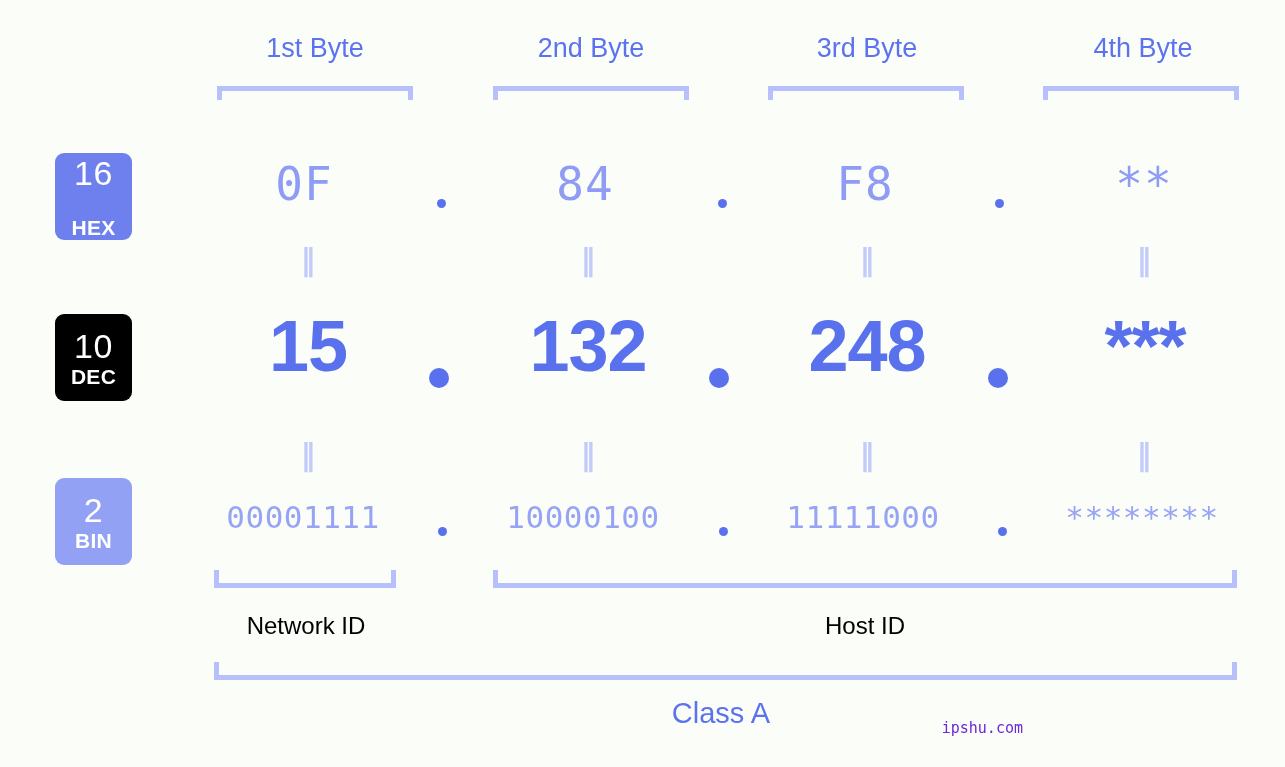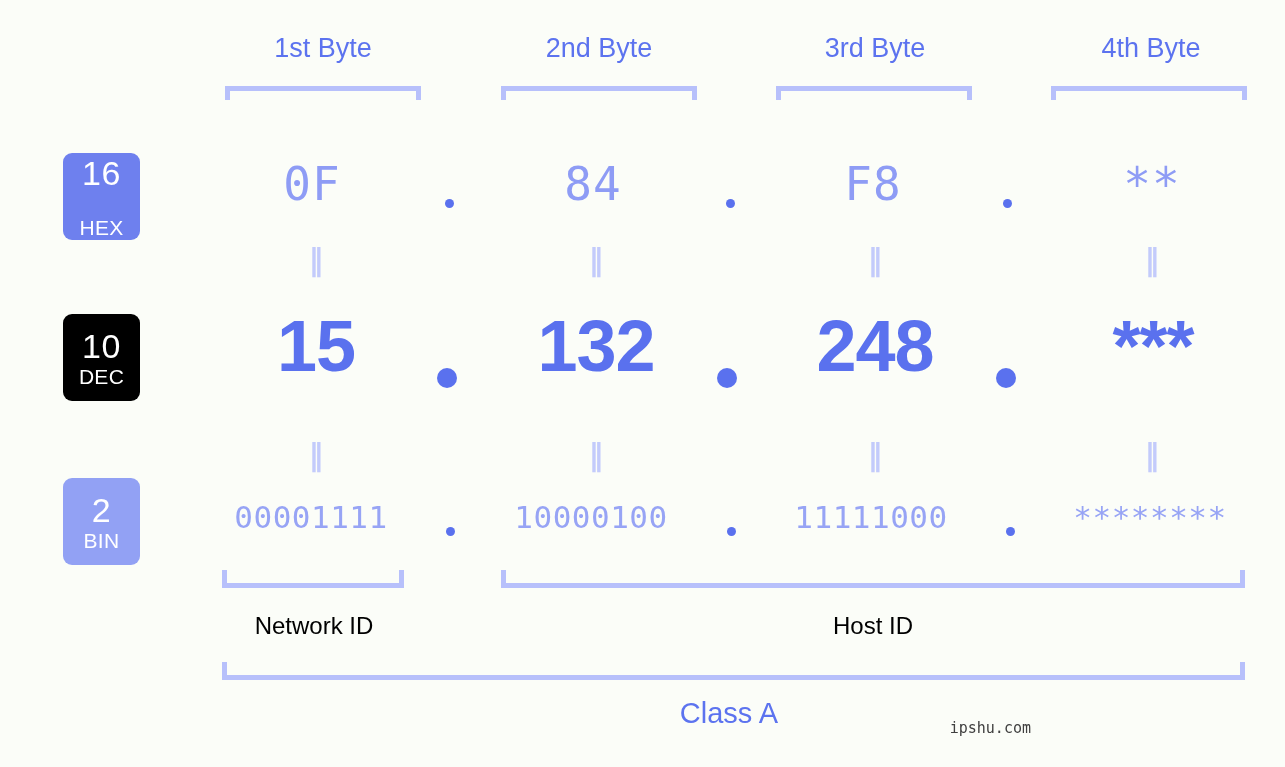--- a/index.html
+++ b/index.html
@@ -11,21 +11,21 @@
     width: 1285px;
     height: 767px;
     background: #fbfdf8;
     font-family: "Liberation Sans", sans-serif;
     position: relative;
     overflow: hidden;
   }
 
   .stage {
     position: absolute;
-    left: 16px; top: 0;
+    left: 8px; top: 0;
     width: 1031px;
     height: 767px;
   }
 
   
   .byte-label {
     position: absolute;
     top: 33px;
     width: 260px;
     text-align: center;
@@ -68,21 +68,21 @@
     justify-content: center;
     line-height: 1;
   }
   .badge .num {
     font-size: 34px;
     font-weight: 400;
     letter-spacing: 0.5px;
   }
   .badge .nam {
     font-size: 21px;
-    font-weight: 400;
+    font-weight: 700;
     margin-top: 3px;
     letter-spacing: 0.3px;
   }
   .badge-hex { top: 153px; background: #6e80ee; gap: 24px; }
   .badge-dec { top: 314px; background: #000000; }
   .badge-bin { top: 478px; background: #92a1f4; }
 
   
   .cell {
     position: absolute;
@@ -154,21 +154,21 @@
     white-space: nowrap;
   }
 
   
   .watermark {
     position: absolute;
     right: 16px;
     bottom: 30px;
     font-family: "DejaVu Sans Mono", monospace;
     font-size: 15px;
-    color: #404040;
+    color: #6d28d9;
     letter-spacing: 0px;
     margin-left: 28px;
   }
 </style>
 </head>
 <body>
 
 <div class="stage">
 
   <div class="byte-label" style="left:177px">1st Byte</div>

